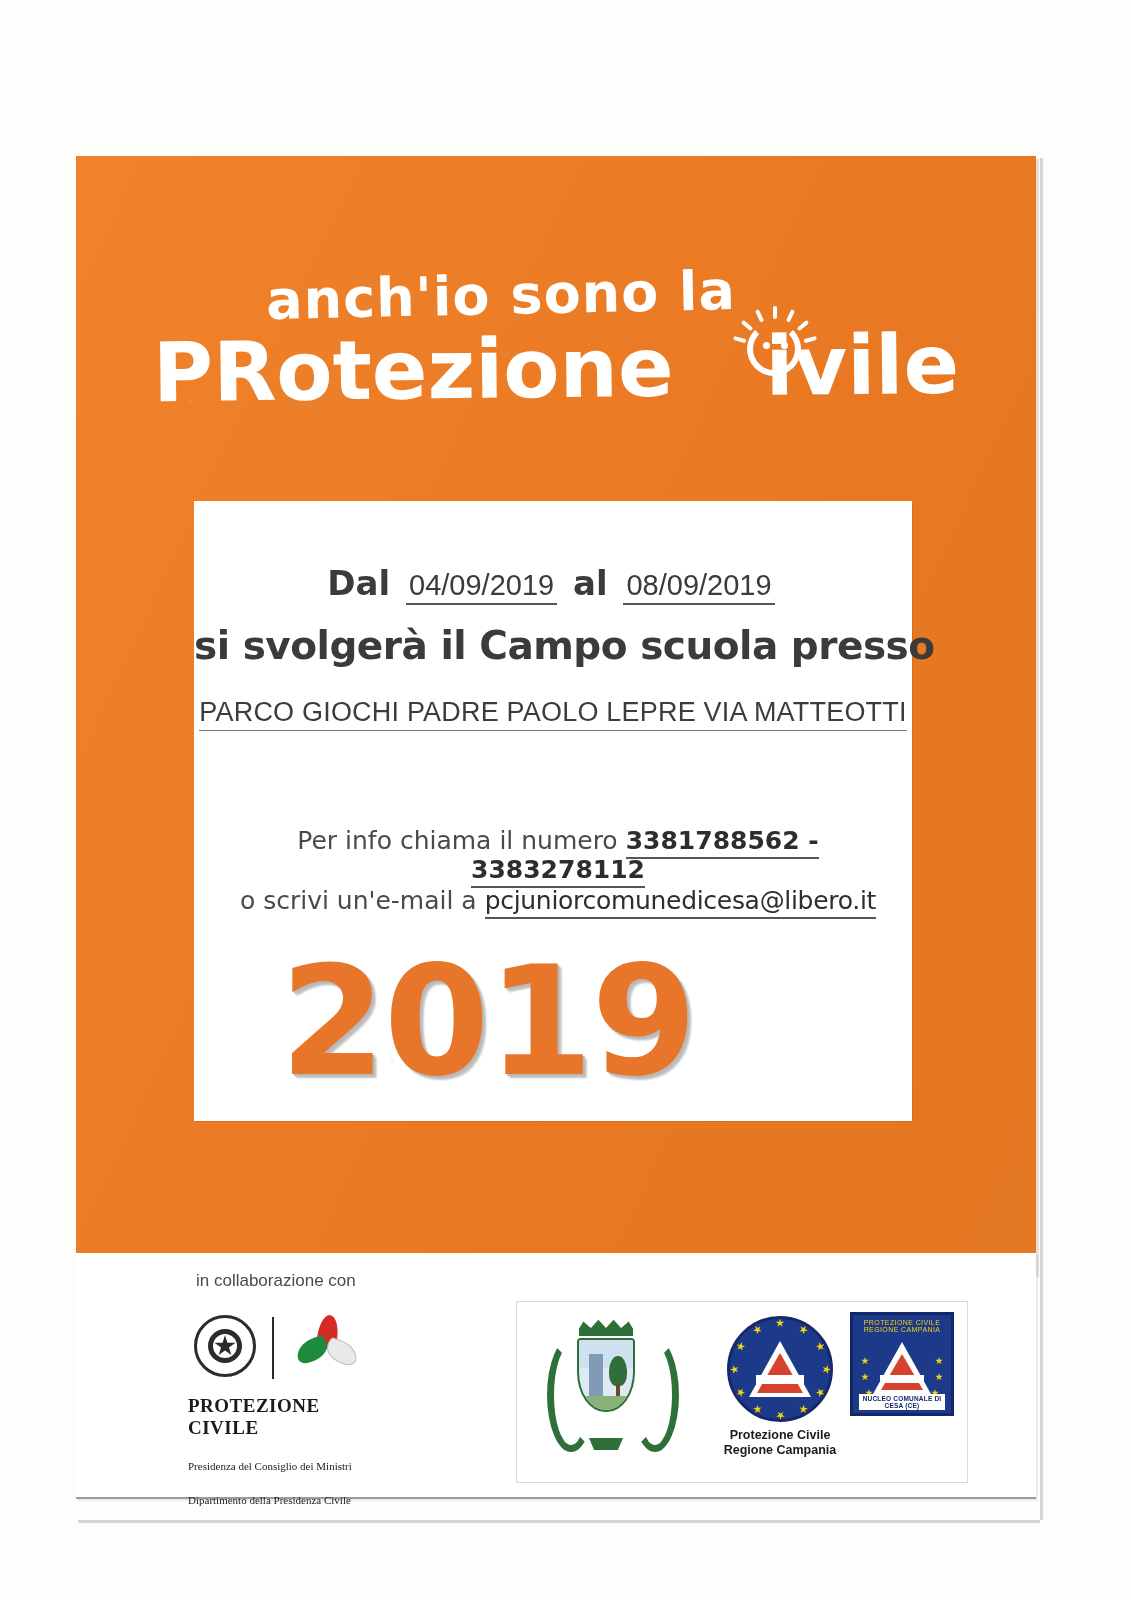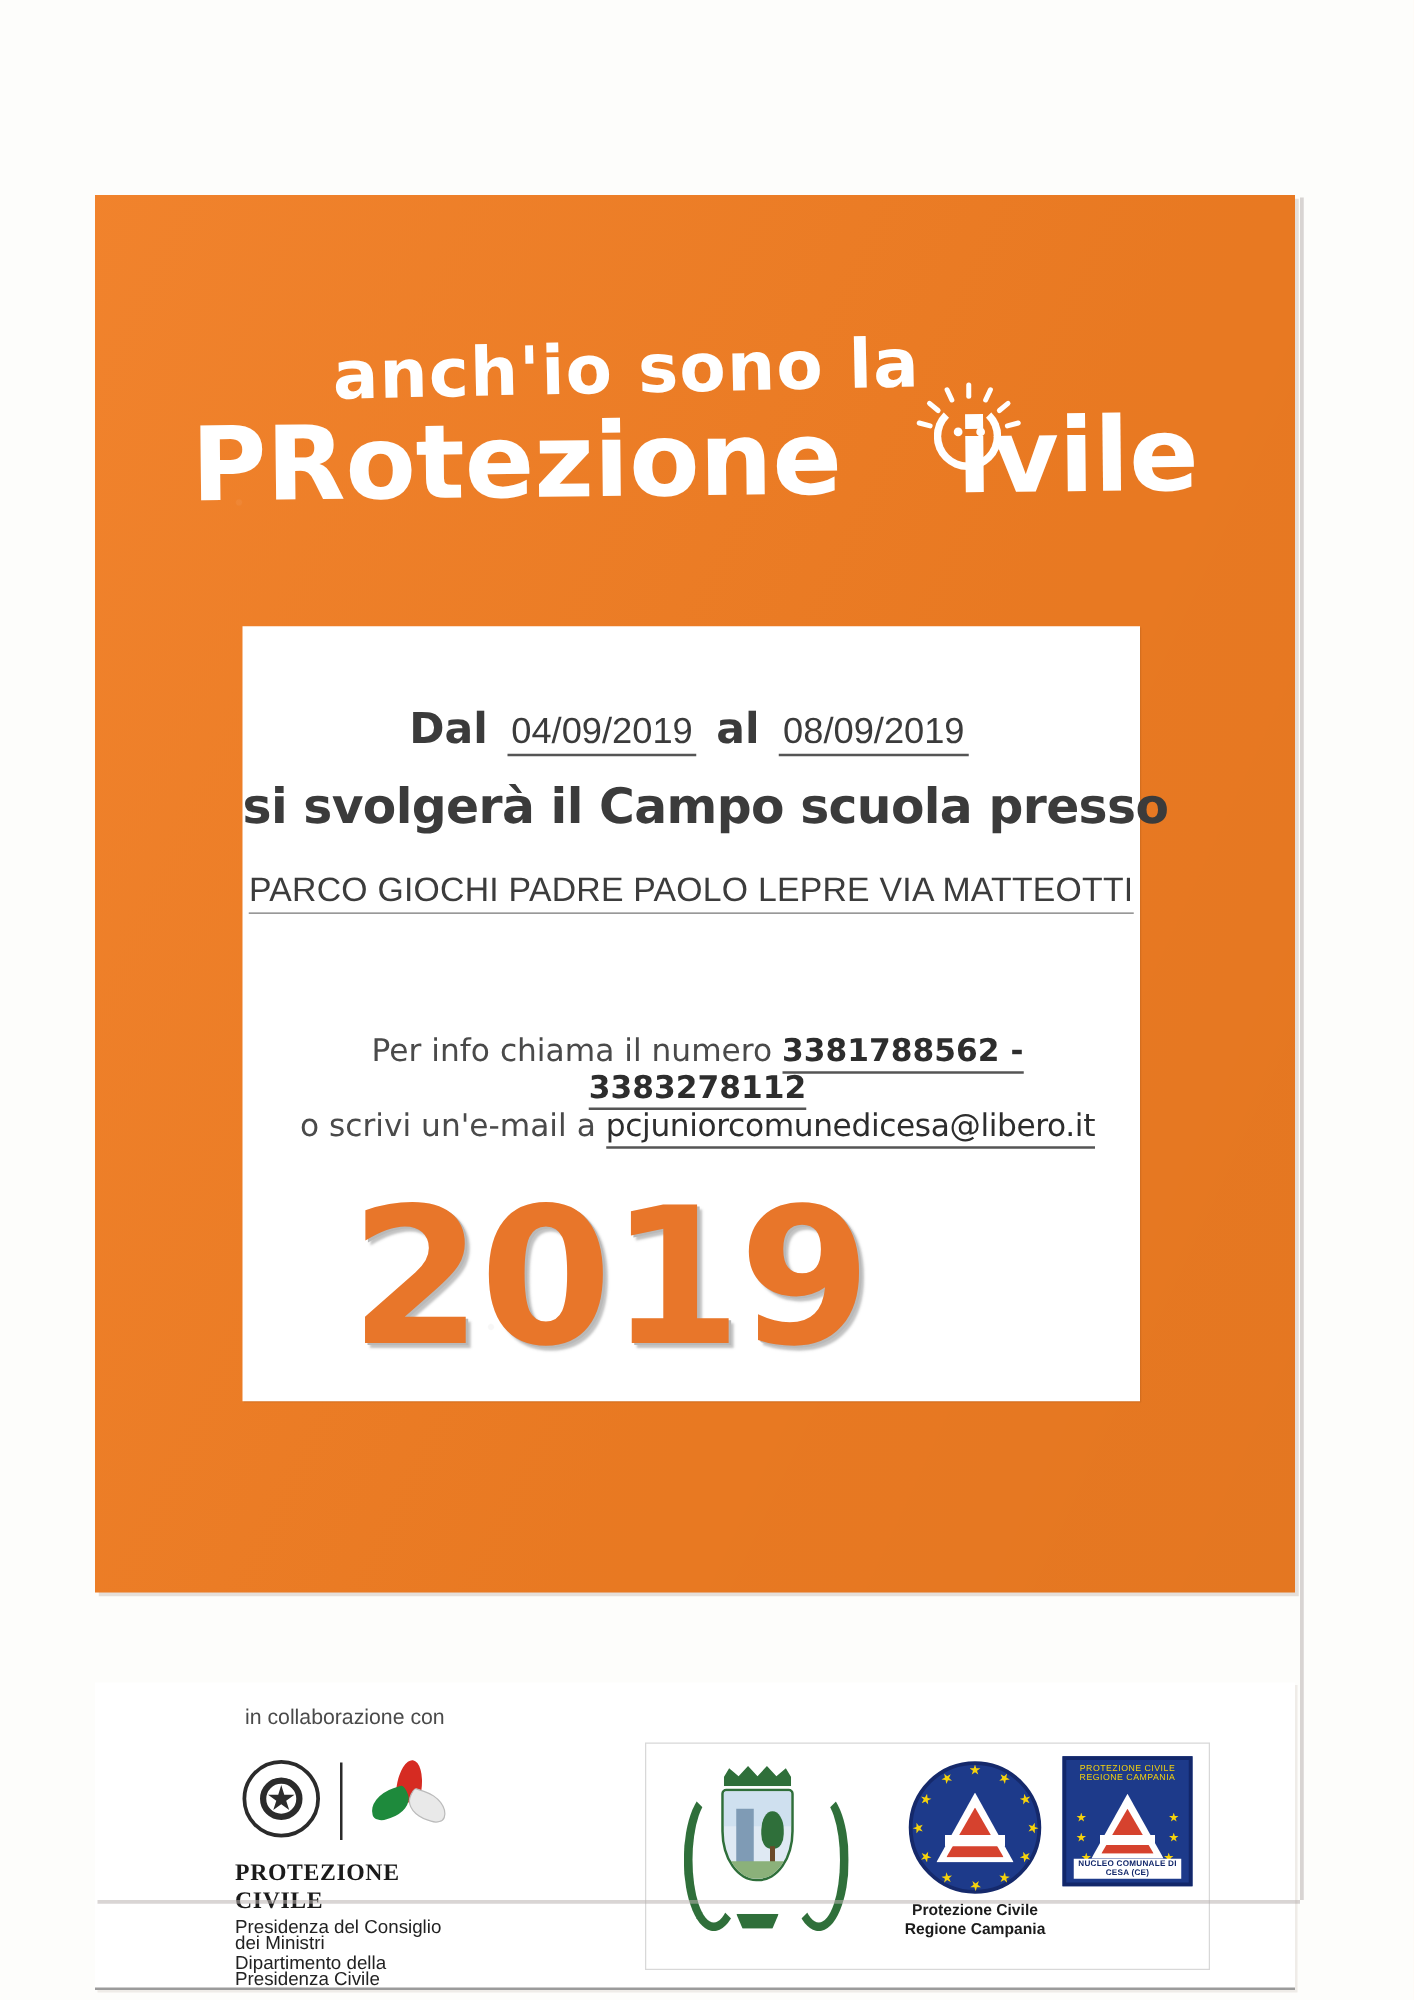--- a/index.html
+++ b/index.html
@@ -220,21 +220,21 @@
     letter-spacing: -2px;
     text-shadow:
       2px 2px 0 #b9b9b9,
       4px 4px 2px rgba(120,120,120,0.45);
   }
 
   
   #bottom {
     position: absolute;
     left: 76px;
-    top: 1346px;
+    top: 1253px;
     width: 960px;
     height: 244px;
     background: #ffffff;
     border-bottom: 2px solid #9b9b9b;
     box-shadow: 2px 2px 0 rgba(120,90,70,0.10);
   }
   #collabLabel {
     position: absolute;
     left: 120px;
     top: 18px;
@@ -319,25 +319,25 @@
   }
   #pcdip .t1 {
     font-family: "Liberation Serif", serif;
     font-weight: 700;
     font-size: 19px;
     color: #1b1b1b;
     letter-spacing: 0.5px;
     margin-top: 2px;
   }
   #pcdip .t2 {
-    font-family: Liberation Sans, sans-serif;
-    font-size: 15px;
+    font-family: Liberation Serif, serif;
+    font-size: 11px;
     color: #222;
     line-height: 13px;
-    margin-top: 3px;
+    margin-top: 21px;
   }
 
   
   #rightgroup {
     position: absolute;
     left: 440px;
     top: 48px;
     width: 450px;
     height: 180px;
     border: 1px solid #d8d8d8;

